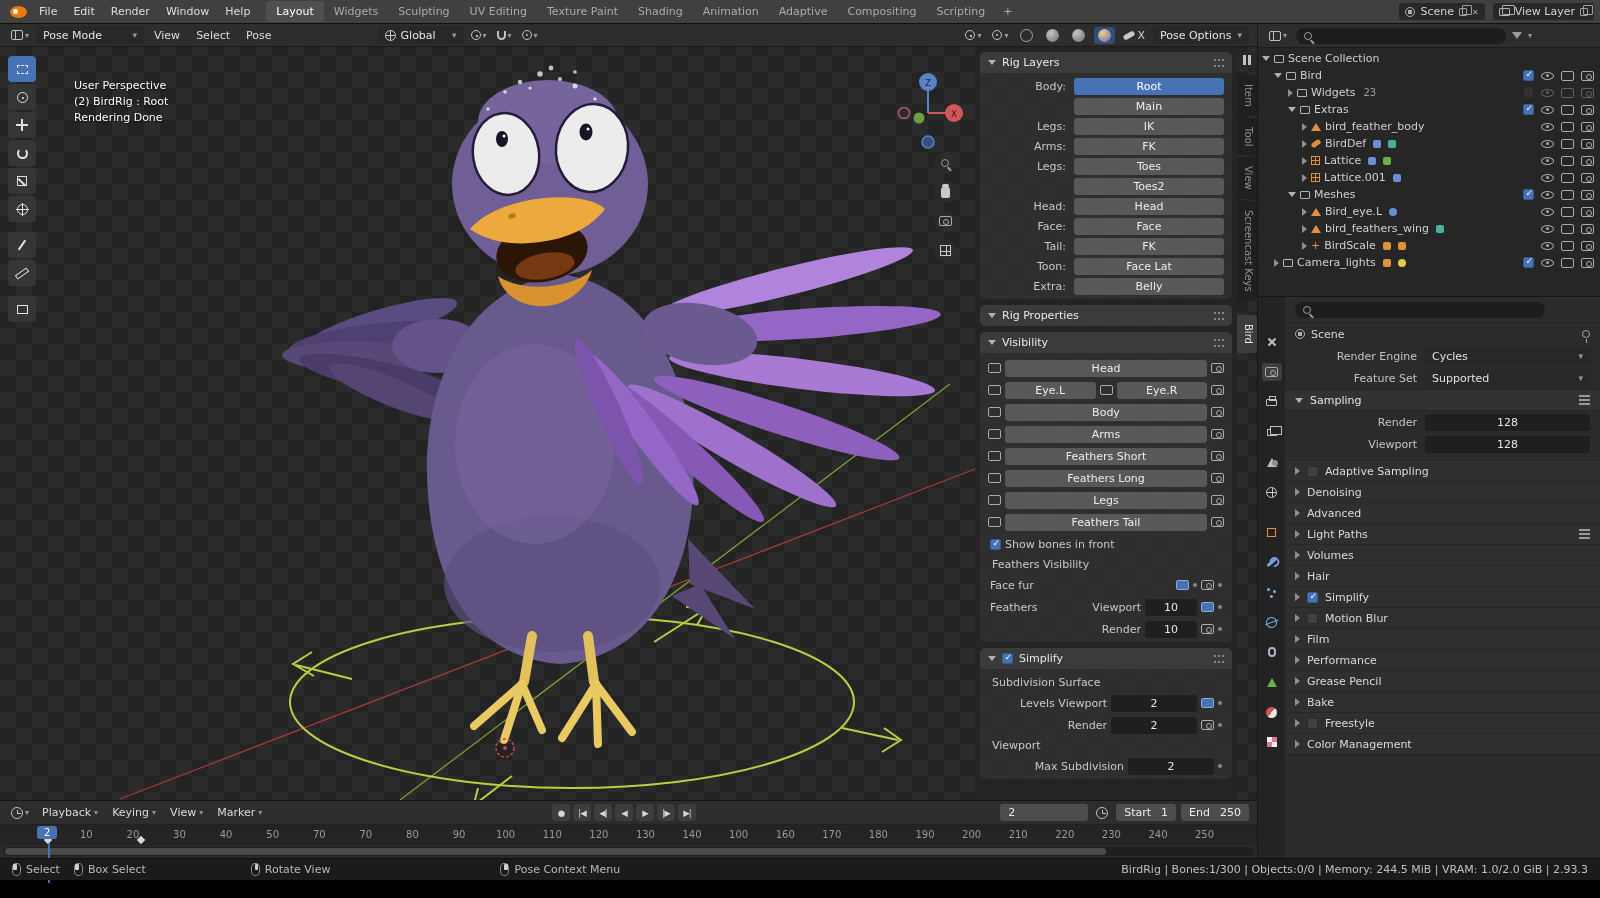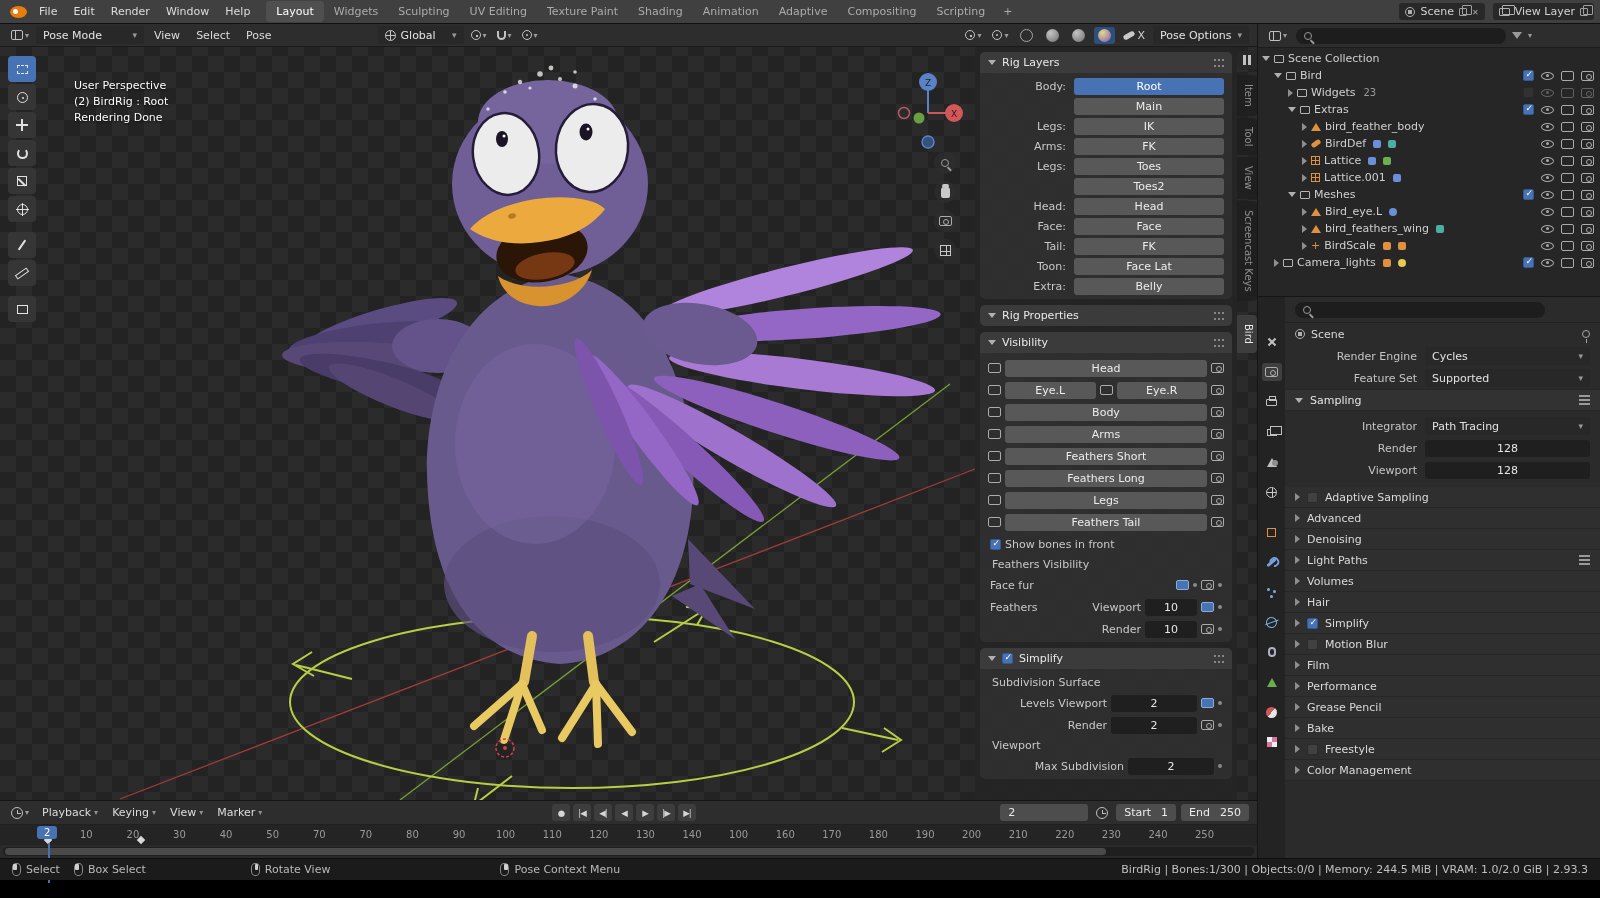--- a/index.html
+++ b/index.html
@@ -949,46 +949,40 @@
         <span class="plabel">Feature Set</span>
         <span class="dd pval">
             <span>Supported</span>
           </span>
       </div>
       <div class="psection">
         <span class="ar-down"></span>
           <span>Sampling</span>
           <span class="hamb"></span>
       </div>
-      <div class="prow" style="margin-top:4px">
-        <span class="plabel">Integrator</span>
-        <span class="dd pval">
-            <span>Path Tracing</span>
-          </span>
-      </div>
       <div class="prow">
         <span class="plabel">Render</span>
         <span class="nf pval">128</span>
       </div>
       <div class="prow" style="margin-bottom:6px">
         <span class="plabel">Viewport</span>
         <span class="nf pval">128</span>
       </div>
       <div class="ppanel">
           <span class="ar-right"></span>
           <span class="cb"></span>
           <span>Adaptive Sampling</span>
         </div>
       <div class="ppanel">
           <span class="ar-right"></span>
+          <span>Denoising</span>
+        </div>
+      <div class="ppanel">
+          <span class="ar-right"></span>
           <span>Advanced</span>
-        </div>
-      <div class="ppanel">
-          <span class="ar-right"></span>
-          <span>Denoising</span>
         </div>
       <div class="ppanel">
           <span class="ar-right"></span>
           <span>Light Paths</span>
           <span class="hamb"></span>
         </div>
       <div class="ppanel">
           <span class="ar-right"></span>
           <span>Volumes</span>
         </div>

